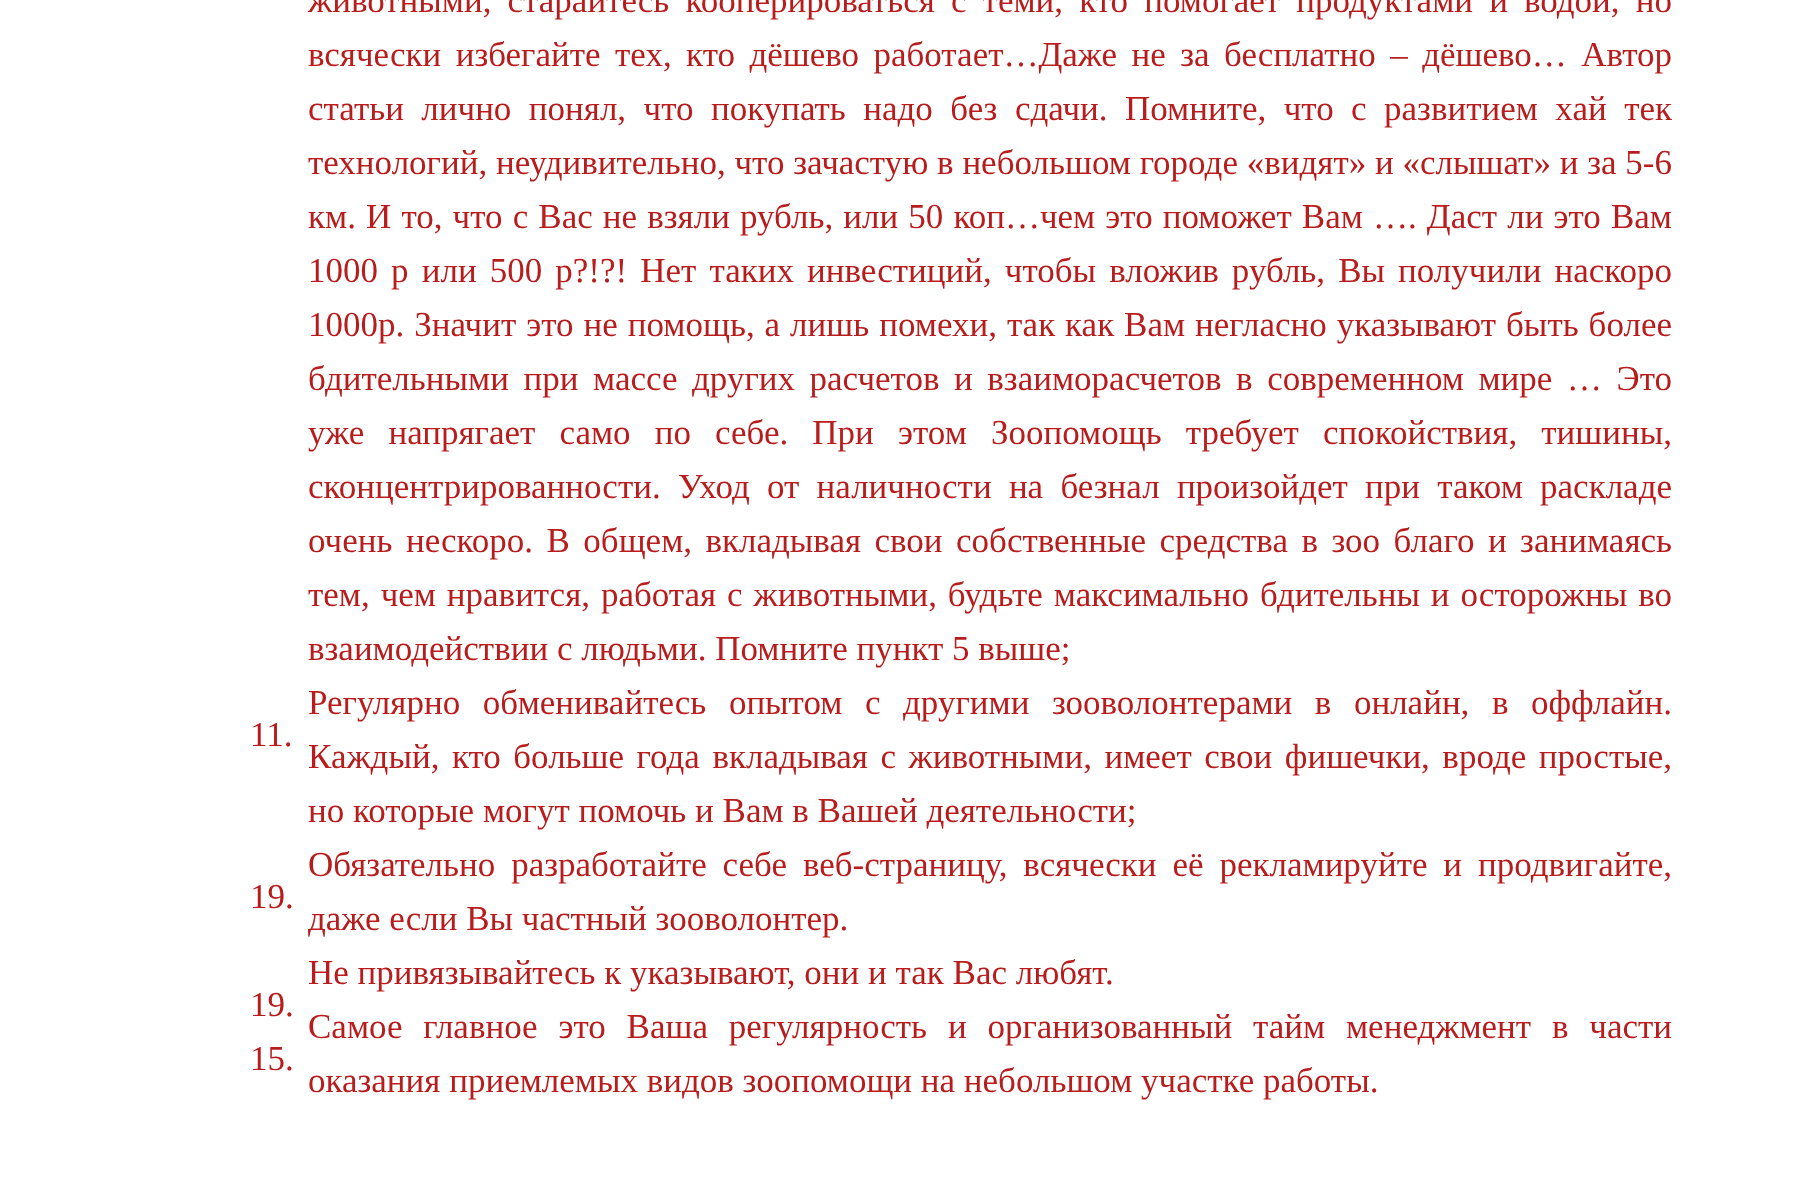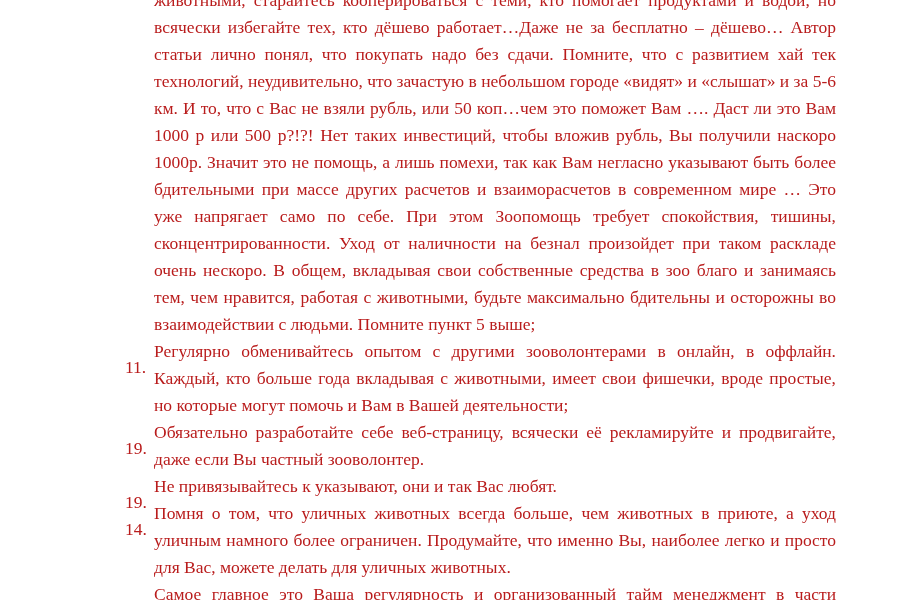--- a/index.html
+++ b/index.html
@@ -52,24 +52,20 @@
     <div class="list-item">
       <span class="num">19.</span>
       <p class="para">Обязательно разработайте себе веб-страницу, всячески её рекламируйте и продвигайте, даже если Вы частный зооволонтер.</p>
     </div>
 
     <div class="list-item">
       <span class="num">19.</span>
       <p class="para">Не привязывайтесь к указывают, они и так Вас любят.</p>
     </div>
 
-    <div class="list-item">
-      <span class="num">14.</span>
-      <p class="para">Помня о том, что уличных животных всегда больше, чем животных в приюте, а уход уличным намного более ограничен. Продумайте, что именно Вы, наиболее легко и просто для Вас, можете делать для уличных животных.</p>
-    </div>
 
     <div class="list-item">
       <span class="num">15.</span>
       <p class="para">Самое главное это Ваша регулярность и организованный тайм менеджмент в части оказания приемлемых видов зоопомощи на небольшом участке работы.</p>
     </div>
 
   </div>
 </div>
 
 </body></html>

